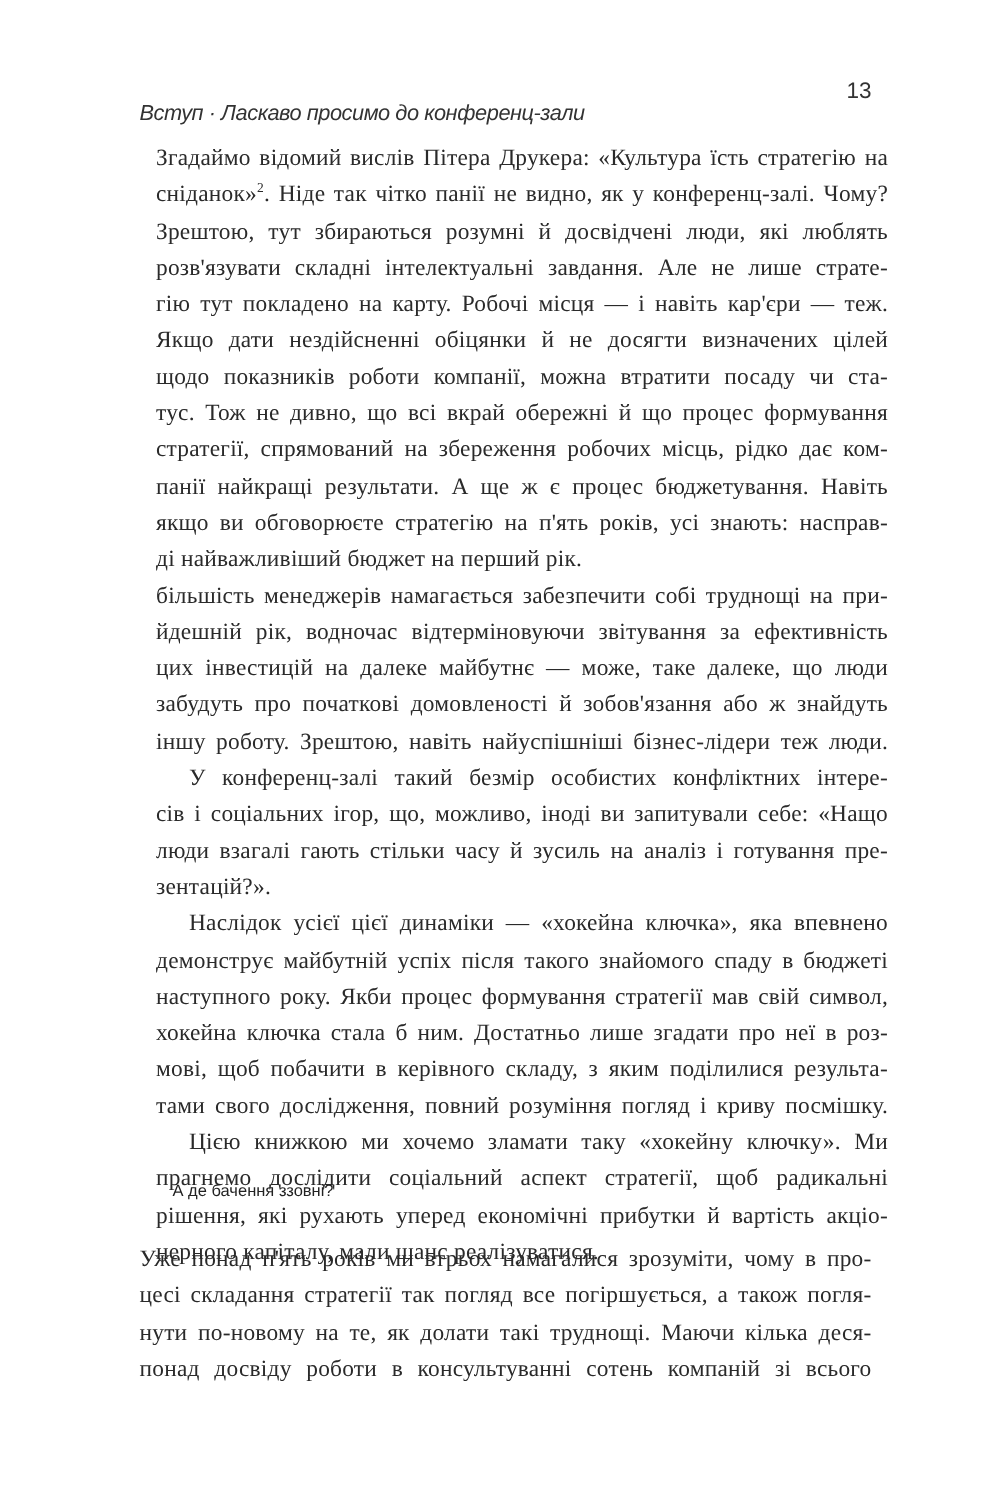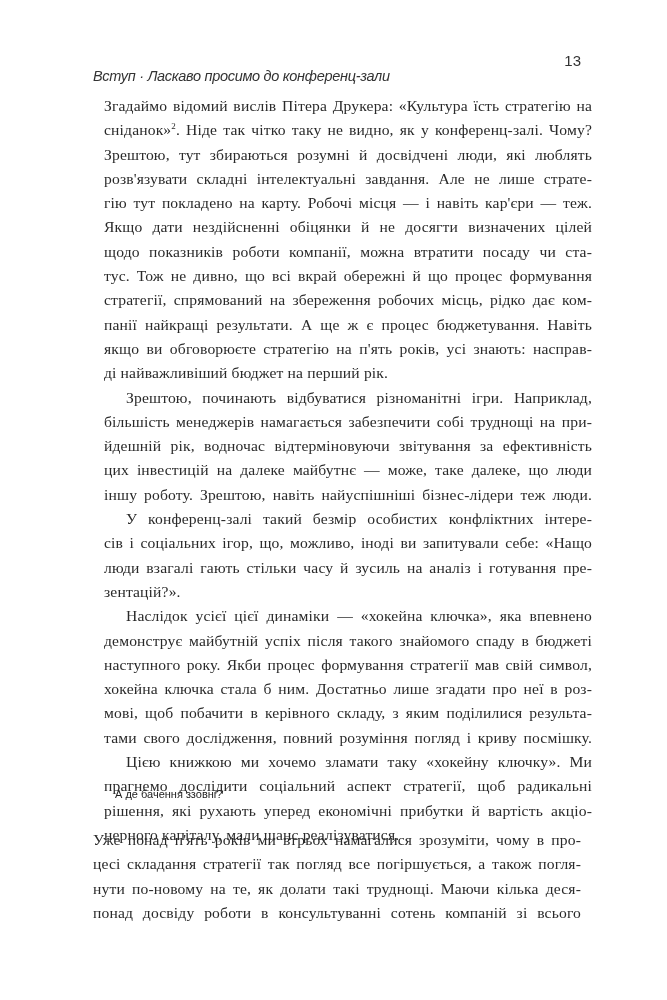--- a/index.html
+++ b/index.html
@@ -26,38 +26,38 @@
 
 <div class="header">
   <span class="title">Вступ · Ласкаво просимо до конференц-зали</span>
   <span class="pagenum">13</span>
 </div>
 
 <div class="body-text">
 
   <div>
     <span class="line">Згадаймо відомий вислів Пітера Друкера: «Культура їсть стратегію на</span>
-    <span class="line"><span>сніданок»</span><sup>2</sup><span>. Ніде так чітко таку не видно, як у конференц-залі. Чому?</span></span>
+    <span class="line"><span>сніданок»</span><sup>2</sup><span>. Ніде так чітко панії не видно, як у конференц-залі. Чому?</span></span>
     <span class="line">Зрештою, тут збираються розумні й досвідчені люди, які люблять</span>
     <span class="line">розв'язувати складні інтелектуальні завдання. Але не лише страте-</span>
     <span class="line">гію тут покладено на карту. Робочі місця — і навіть кар'єри — теж.</span>
     <span class="line">Якщо дати нездійсненні обіцянки й не досягти визначених цілей</span>
     <span class="line">щодо показників роботи компанії, можна втратити посаду чи ста-</span>
     <span class="line">тус. Тож не дивно, що всі вкрай обережні й що процес формування</span>
     <span class="line">стратегії, спрямований на збереження робочих місць, рідко дає ком-</span>
     <span class="line">панії найкращі результати. А ще ж є процес бюджетування. Навіть</span>
     <span class="line">якщо ви обговорюєте стратегію на п'ять років, усі знають: насправ-</span>
     <span class="line last">ді найважливіший бюджет на перший рік.</span>
   </div>
 
   <div>
-    <span class="line indent">Зрештою, починають відбуватися різноманітні ігри. Наприклад,</span>
     <span class="line">більшість менеджерів намагається забезпечити собі труднощі на при-</span>
     <span class="line">йдешній рік, водночас відтерміновуючи звітування за ефективність</span>
     <span class="line">цих інвестицій на далеке майбутнє — може, таке далеке, що люди</span>
+    <span class="line">забудуть про початкові домовленості й зобов'язання або ж знайдуть</span>
     <span class="line">іншу роботу. Зрештою, навіть найуспішніші бізнес-лідери теж люди.</span>
   </div>
 
   <div>
     <span class="line indent">У конференц-залі такий безмір особистих конфліктних інтере-</span>
     <span class="line">сів і соціальних ігор, що, можливо, іноді ви запитували себе: «Нащо</span>
     <span class="line">люди взагалі гають стільки часу й зусиль на аналіз і готування пре-</span>
     <span class="line last">зентацій?».</span>
   </div>
 

